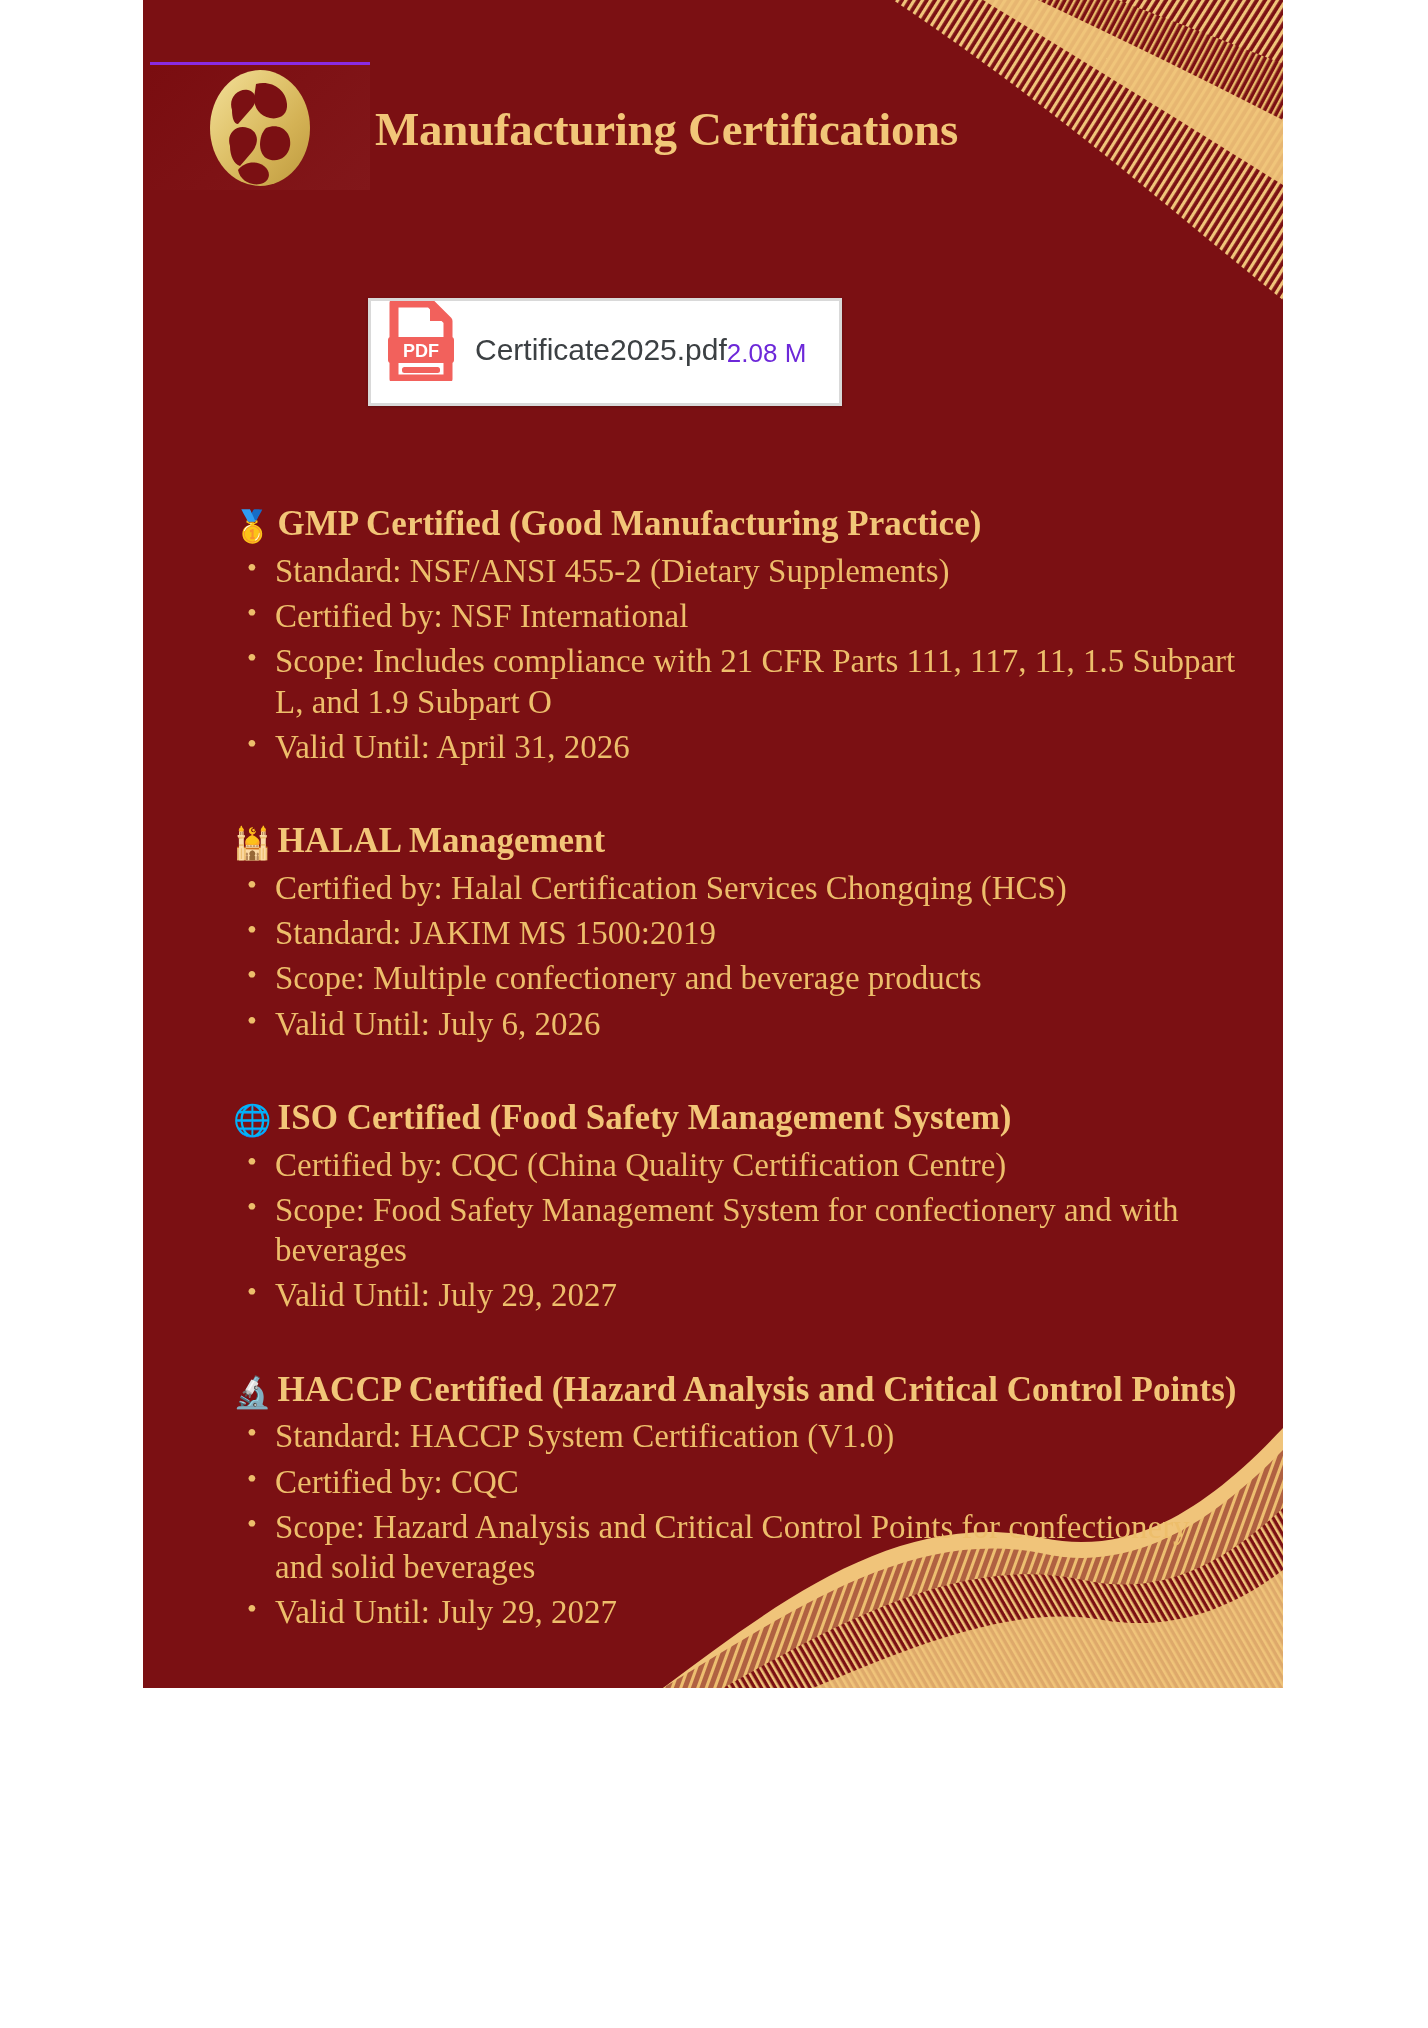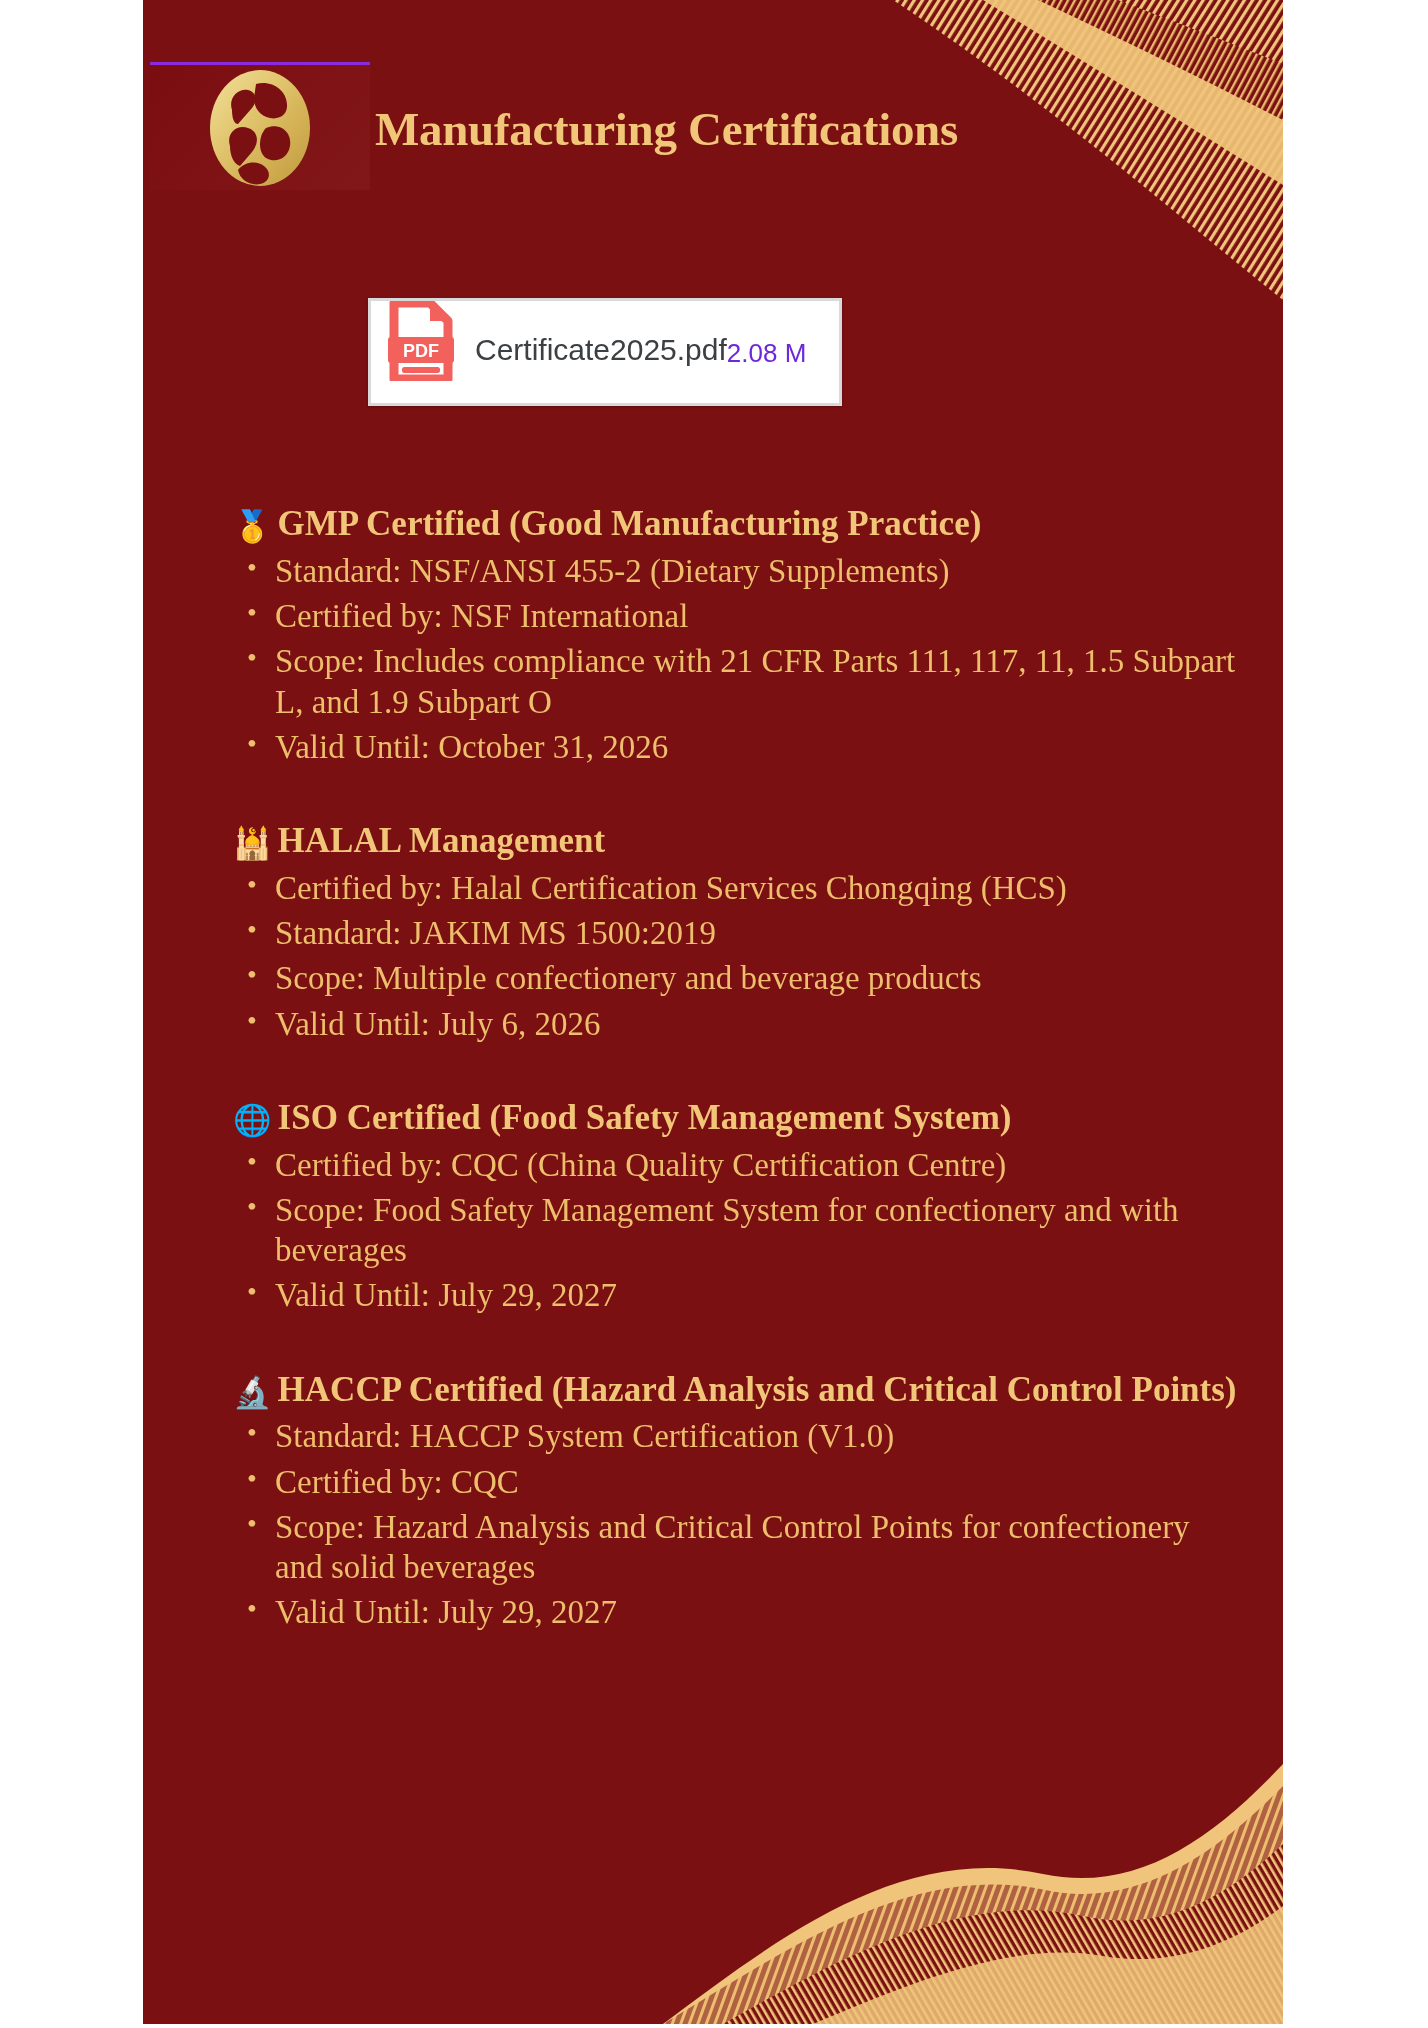--- a/index.html
+++ b/index.html
@@ -20,21 +20,21 @@
     height: 2028px;
     background: #ffffff;
   }
 
   
   .panel {
     position: absolute;
     left: 143px;
     top: 0;
     width: 1140px;
-    height: 2024px;
+    height: 1688px;
     background: #7B1013;
     overflow: hidden;
   }
 
   
   .deco {
     position: absolute;
     pointer-events: none;
   }
   .deco-tr { right: 0; top: 0; width: 420px; height: 300px; }
@@ -252,21 +252,21 @@
     <div class="content">
 
       <div class="cert-block">
         <h2 class="cert-heading">
           <span class="emoji">🥇</span><span>GMP Certified  (Good Manufacturing Practice)</span>
         </h2>
         <ul class="cert-list">
           <li>Standard: NSF/ANSI 455-2 (Dietary Supplements)</li>
           <li>Certified by: NSF International</li>
           <li>Scope: Includes compliance with 21 CFR Parts 111, 117, 11, 1.5 Subpart L, and 1.9 Subpart O</li>
-          <li>Valid Until: October 31, 2026</li>
+          <li>Valid Until: April 31, 2026</li>
         </ul>
       </div>
 
       <div class="cert-block">
         <h2 class="cert-heading">
           <span class="emoji">🕌</span><span>HALAL Management</span>
         </h2>
         <ul class="cert-list">
           <li>Certified by: Halal Certification Services Chongqing (HCS)</li>
           <li>Standard: JAKIM MS 1500:2019</li>

